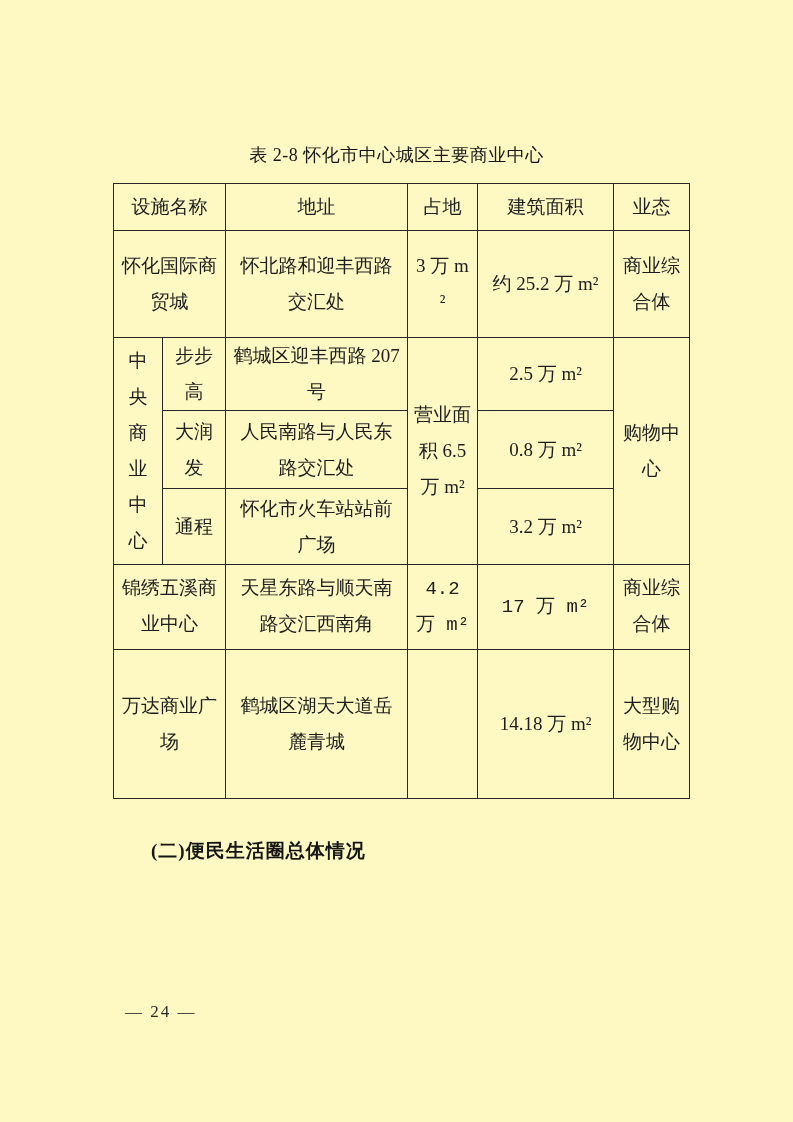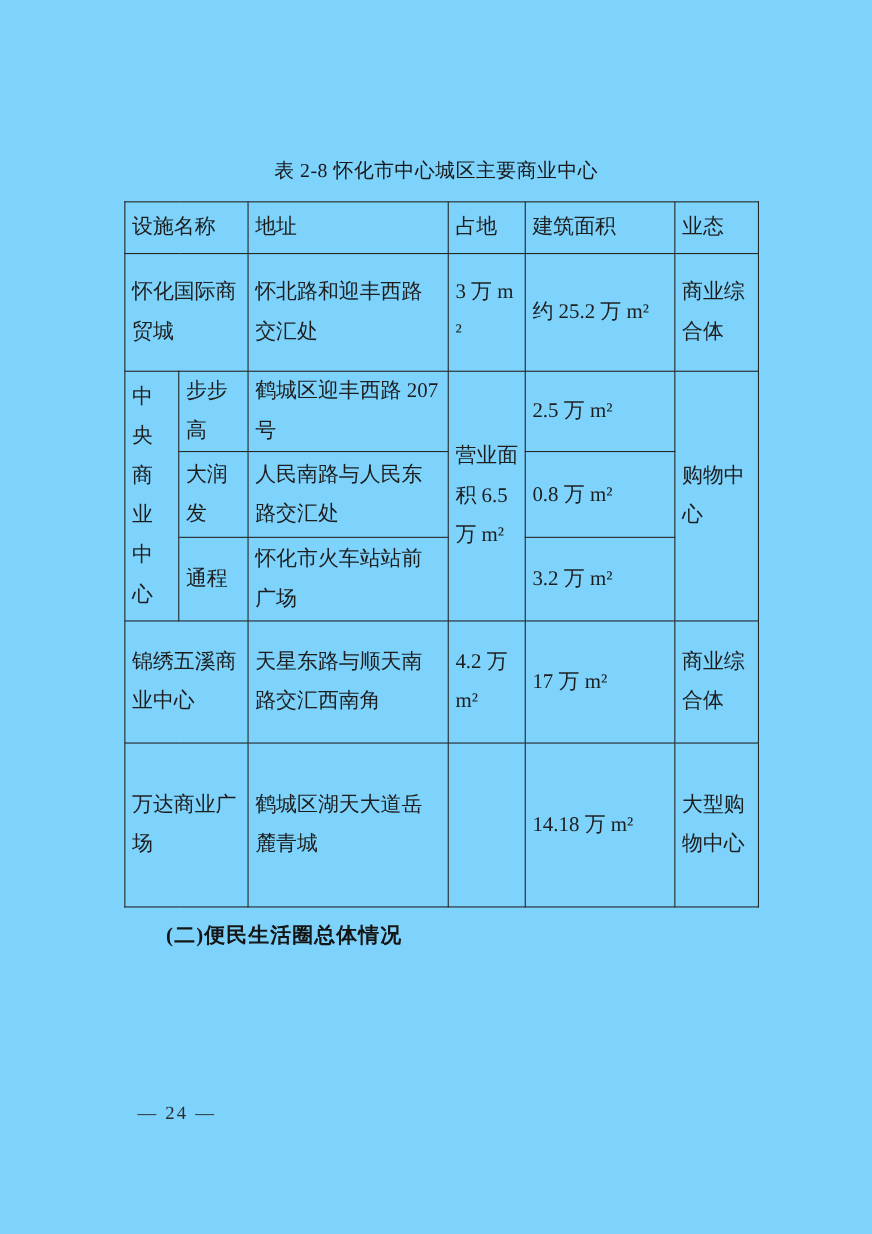--- a/index.html
+++ b/index.html
@@ -1,57 +1,57 @@
 <!DOCTYPE html>
 <html lang="zh"><head>
 <meta charset="utf-8">
 <title>doc</title>
 <style>
   html,body{margin:0;padding:0;background:#e9e9e9;}
   .page{
     position:relative;
     width:793px;height:1122px;
     margin:0 auto;
-    background:#7dd3fc;
+    background:#fef9c3;
     color:#1d1d1d;
     font-family:"Liberation Serif","DejaVu Serif",serif;
     overflow:hidden;
   }
   .doc-title{
     position:absolute;top:142px;left:0;width:100%;
     text-align:center;
     font-size:18px;line-height:26px;
     letter-spacing:0.5px;
     color:#171717;
   }
   table.biz{
     position:absolute;left:113px;top:183px;
     width:576px;
     border-collapse:collapse;table-layout:fixed;
   }
   table.biz td{
     border:1.5px solid #262626;
-    vertical-align:middle;
+    text-align:center;vertical-align:middle;
     font-size:19px;line-height:36px;
     padding:0 6px;
     word-break:break-all;
   }
   td.head{line-height:30px;}
   td.c-name{padding:0 10px;}
   td.c-addr{padding:0 23px;}
   td.c-land{padding:0 7px;margin-left:48px;}
   td.c-area{padding:0 8px;margin-top:15px;}
   td.c-fmt{padding:0 12px;}
   td.c-vname{padding:0 14px;line-height:37px;}
   tr.h-head{height:47px;}
   tr.h-r1{height:107px;}
   tr.h-s1{height:72px;}
   tr.h-s2{height:78px;}
   tr.h-s3{height:76px;}
-  tr.h-r3{height:111px;}
+  tr.h-r3{height:85px;font-family:Liberation Mono, monospace;}
   tr.h-r4{height:149px;}
   .section-heading{
     position:absolute;left:113px;top:837px;width:578px;
     text-indent:2em;
     font-size:19px;line-height:28px;
     font-weight:700;
     letter-spacing:1px;
     color:#151515;
   }
   .body-para{

